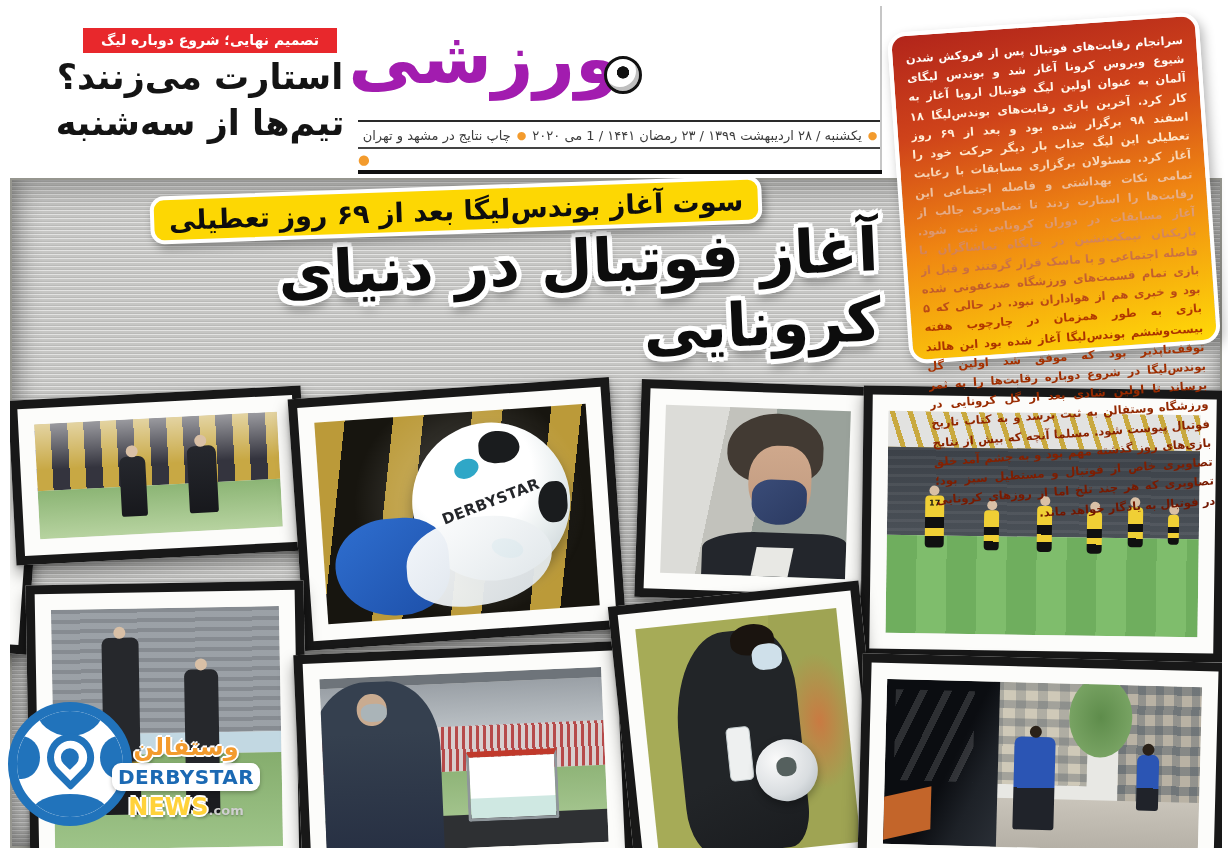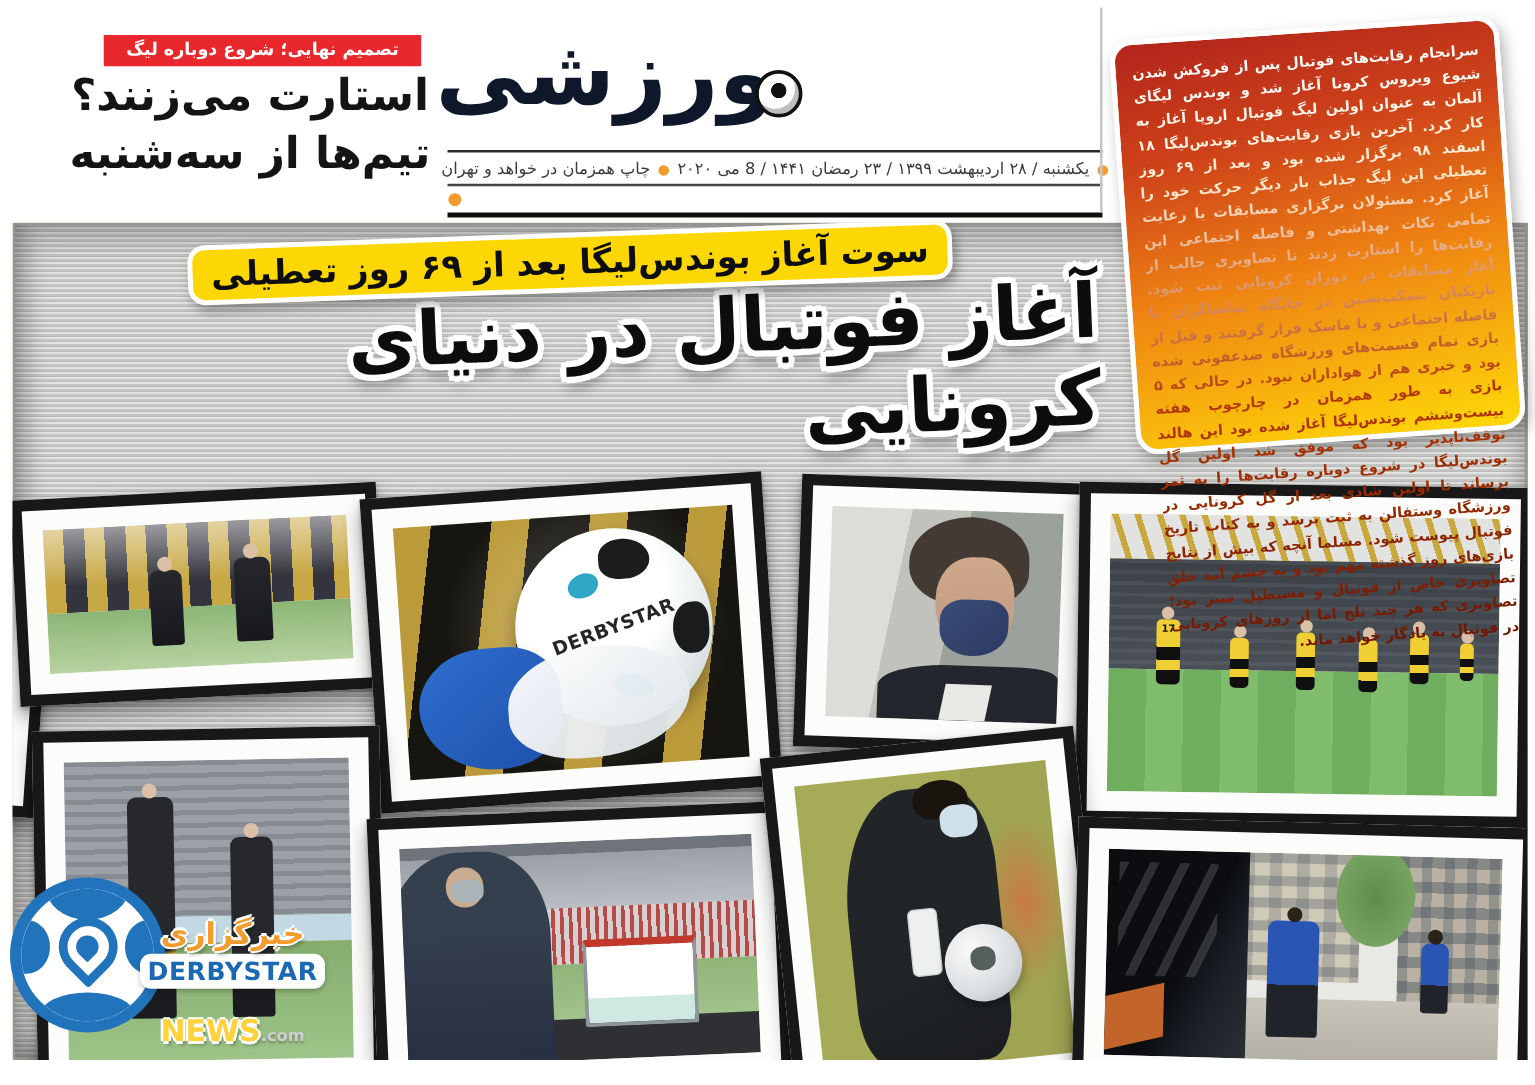--- a/index.html
+++ b/index.html
@@ -8,21 +8,21 @@
   .page{position:relative;width:1228px;height:868px;background:#fff;}
 
   
   .kicker{position:absolute;left:83px;top:28px;width:254px;height:25px;
           background:#e8282c;color:#fff;font-size:14px;font-weight:bold;
           line-height:25px;text-align:center;direction:rtl;}
   .left-headline{position:absolute;left:45px;top:54px;width:310px;text-align:center;
           direction:rtl;color:#141414;font-weight:bold;font-size:35px;line-height:1.32;}
   .logo-orange{position:absolute;left:358px;top:0;width:252px;height:116px;
           display:flex;align-items:center;justify-content:center;
-          color:#0f172a;font-size:72px;font-weight:bold;direction:rtl;
+          color:#a21caf;font-size:72px;font-weight:bold;direction:rtl;
           text-shadow:0 2px 0 rgba(255,255,255,.8);}
   .logo-red{position:absolute;left:648px;top:17px;width:218px;height:94px;
           background:#e8282c;border-radius:10px;display:flex;align-items:center;
           justify-content:center;color:#fff;font-size:50px;font-weight:bold;direction:rtl;
           box-shadow:0 2px 3px rgba(0,0,0,.2);}
   .soccer-ball{position:absolute;left:604px;top:56px;width:38px;height:38px;border-radius:50%;
           background:radial-gradient(circle at 50% 42%,#111 0 24%,#fff 26% 72%,#d8d8d8 100%);
           border:3px solid #111;box-sizing:border-box;z-index:3;
           box-shadow:inset -3px -4px 0 rgba(0,0,0,.25);}
   .rule-a{position:absolute;left:358px;top:120px;width:524px;height:2px;background:#2a2a2a;}
@@ -230,21 +230,21 @@
          box-sizing:border-box;}
   .wm-pin::after{content:"";position:absolute;inset:22%;background:#2173bb;
          border-radius:50% 50% 50% 8%;}
   .wm-text{position:absolute;left:104px;top:36px;width:148px;text-align:center;}
   .wm-agency{direction:rtl;color:#f39b2d;font-size:24px;font-weight:bold;line-height:1.1;
          text-shadow:-2px 0 0 #fff,2px 0 0 #fff,0 -2px 0 #fff,0 2px 0 #fff,
            -1px -1px 0 #fff,1px 1px 0 #fff,2px 3px 3px rgba(0,0,0,.25);}
   .wm-esteghlal{display:block;margin:3px auto 0;background:#fff;border-radius:9px;
          padding:2px 6px;color:#1b69b3;font-weight:bold;font-size:20px;letter-spacing:.5px;
          box-shadow:0 2px 4px rgba(0,0,0,.25);width:max-content;}
-  .wm-newsline{margin-top:20px;}
+  .wm-newsline{margin-top:2px;}
   .wm-news{color:#ffd23a;font-weight:bold;font-size:24px;
          text-shadow:-2px 0 0 #fff,2px 0 0 #fff,0 -2px 0 #fff,0 2px 0 #fff,
            2px 3px 3px rgba(0,0,0,.3);}
   .wm-com{color:#cfcfcf;font-weight:bold;font-size:13px;
          text-shadow:0 1px 2px rgba(0,0,0,.3);}
 </style>
 </head>
 <body>
 
 <div class="page">
@@ -254,23 +254,23 @@
     <div>استارت می‌زنند؟</div>
     <div>تیم‌ها از سه‌شنبه</div>
   </div>
 
   <div class="logo-orange">ورزشی</div>
   <div class="soccer-ball"></div>
 
   <div class="rule-a"></div>
   <div class="dateline">
     <span class="bullet">●</span>
-    <span>یکشنبه / ۲۸ اردیبهشت ۱۳۹۹ / ۲۳ رمضان ۱۴۴۱ / 8 می ۲۰۲۰</span>
+    <span>یکشنبه / ۲۸ اردیبهشت ۱۳۹۹ / ۲۳ رمضان ۱۴۴۱ / 1 می ۲۰۲۰</span>
     <span class="bullet">●</span>
-    <span>چاپ همزمان در خواهد و تهران</span>
+    <span>چاپ نتایج در مشهد و تهران</span>
   </div>
   <div class="rule-b"></div>
   <div class="engline">
     <span class="bullet">●</span>
   </div>
   <div class="rule-c"></div>
   <div class="col-rule"></div>
 
   <div class="panel">
 
@@ -393,21 +393,21 @@
 
   <div class="wm">
     <div class="wm-ball">
       <div class="wm-arc wm-a1"></div>
       <div class="wm-arc wm-a2"></div>
       <div class="wm-arc wm-a3"></div>
       <div class="wm-arc wm-a4"></div>
       <div class="wm-pin"></div>
     </div>
     <div class="wm-text">
-      <div class="wm-agency">خبرگزاری</div>
+      <div class="wm-agency">وستفالن</div>
       <span class="wm-esteghlal">DERBYSTAR</span>
       <div class="wm-newsline">
         <span class="wm-news">NEWS</span><span class="wm-com">.com</span>
       </div>
     </div>
   </div>
 
 </div>
 
 </body></html>

